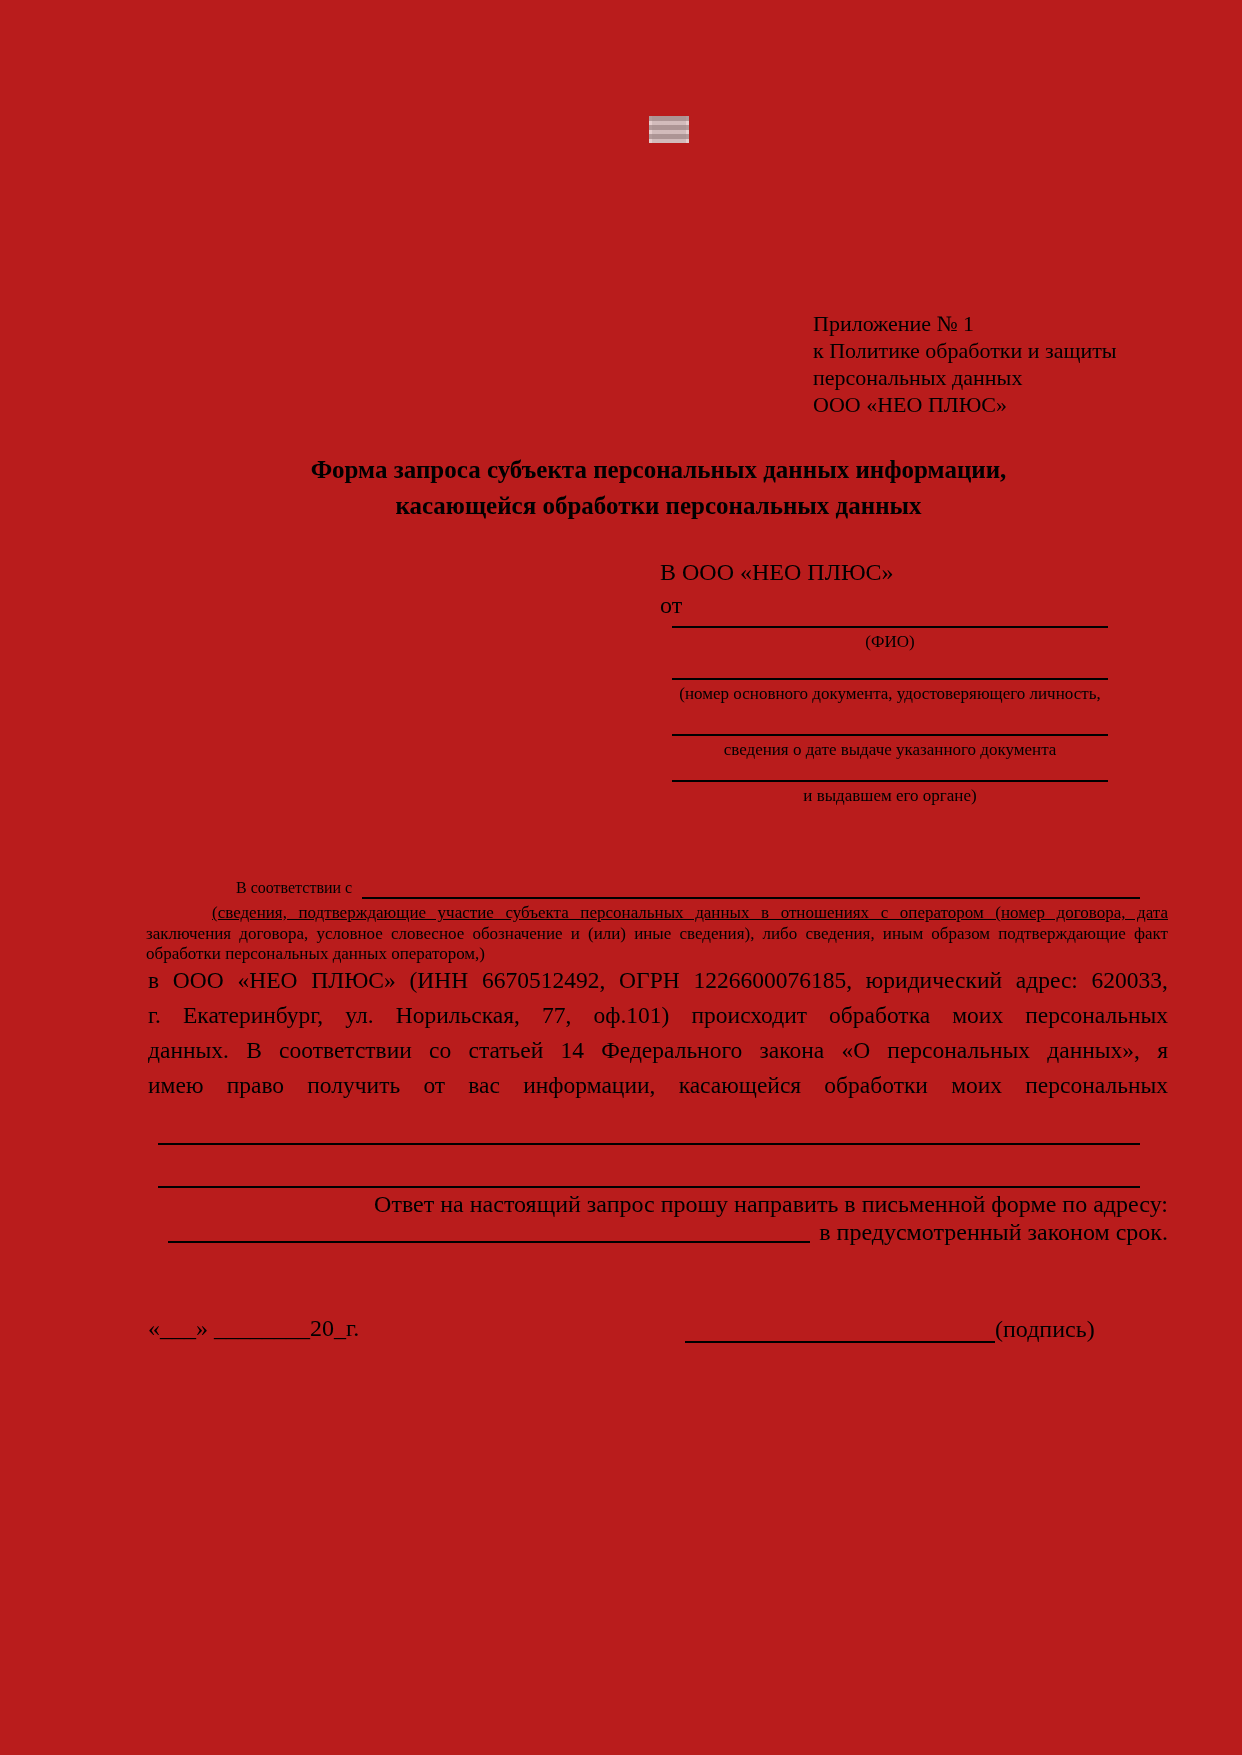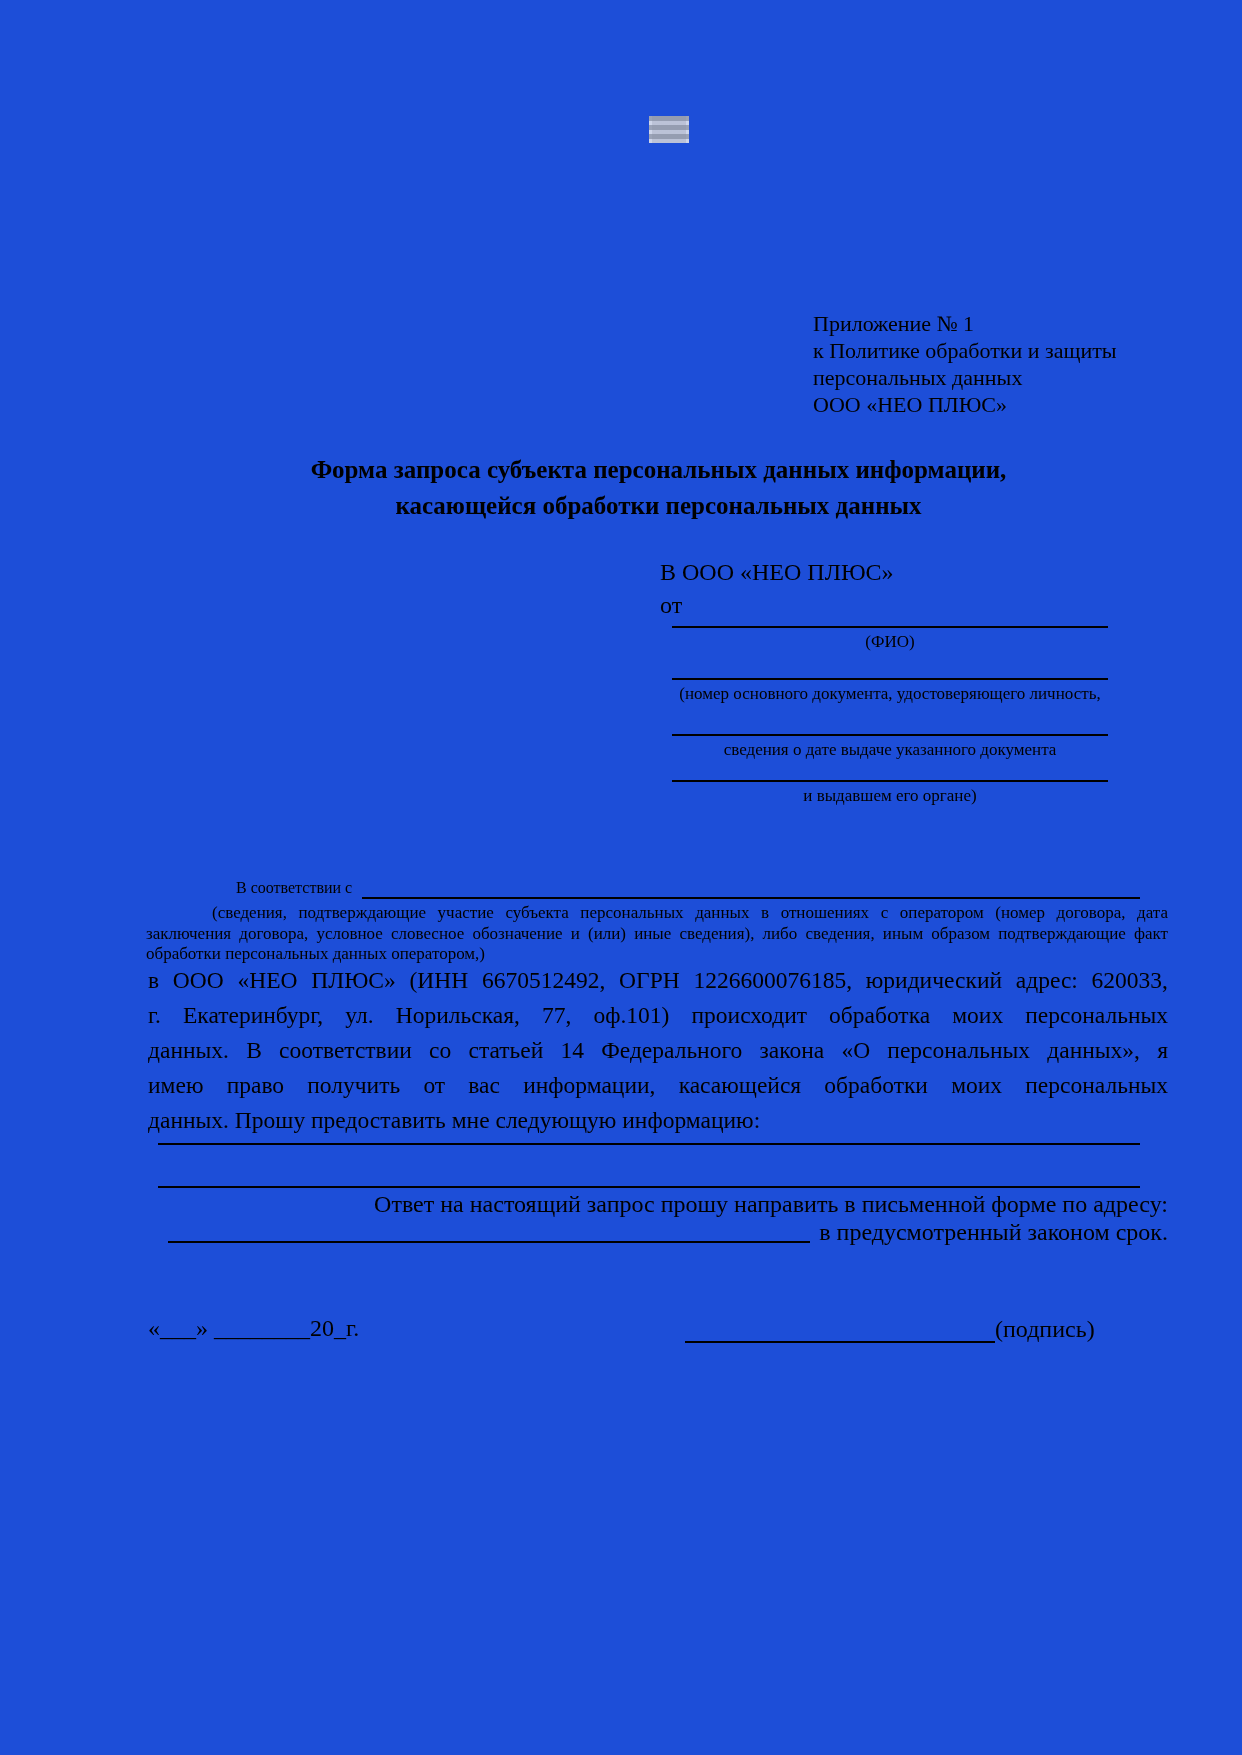--- a/index.html
+++ b/index.html
@@ -1,19 +1,19 @@
 <!DOCTYPE html>
 <html><head>
 <meta charset="utf-8">
 <style>
   html,body{margin:0;padding:0;background:#ffffff;}
   .page{
     position:relative;
     width:1242px;height:1755px;
-    background:#1d4ed8;color:#000000;
+    background:#b91c1c;color:#000000;
     font-family:"Liberation Serif","DejaVu Serif",serif;
     overflow:hidden;
   }
   
   .logo{
     position:absolute;left:649px;top:116px;width:40px;height:27px;
     background:
       linear-gradient(90deg, rgba(255,255,255,0) 0 8%, rgba(150,150,150,.25) 8% 92%, rgba(255,255,255,0) 92%),
       repeating-linear-gradient(180deg,#b2b2b2 0 5px,#ededed 5px 9px);
     opacity:.85;
@@ -45,21 +45,21 @@
     position:absolute;left:148px;top:874px;width:992px;
     display:flex;align-items:flex-end;font-size:16px;line-height:28px;
   }
   .intro-row .lbl{padding-left:88px;white-space:nowrap;}
   .intro-row .rule{flex:1;margin-left:10px;margin-bottom:3px;}
   .fine{
     position:absolute;left:146px;top:903px;width:1022px;
     font-size:17px;line-height:20.5px;
   }
   .fine .fl{white-space:nowrap;text-align:justify;text-align-last:justify;}
-  .fine .fl.first{text-indent:66px;}
+  .fine .fl.first{text-indent:66px;text-decoration:underline;}
   .fine .fl.last{text-align-last:left;}
   .body-para{
     position:absolute;left:148px;top:963px;width:1020px;
     font-size:23.5px;line-height:35px;
   }
   .body-para .pl{white-space:nowrap;text-align:justify;text-align-last:justify;}
   .body-para .pl.last{text-align-last:left;}
   .blank1{position:absolute;left:158px;top:1125px;width:982px;height:18px;}
   .blank2{position:absolute;left:158px;top:1168px;width:982px;height:18px;}
   .reply-addr{
@@ -132,21 +132,20 @@
     <div class="fl first">(сведения, подтверждающие участие субъекта персональных данных в отношениях с оператором (номер договора, дата</div>
     <div class="fl">заключения договора, условное словесное обозначение и (или) иные сведения), либо сведения, иным образом подтверждающие факт</div>
     <div class="fl last">обработки персональных данных оператором,)</div>
   </div>
 
   <div class="body-para">
     <div class="pl">в ООО «НЕО ПЛЮС» (ИНН 6670512492, ОГРН 1226600076185, юридический адрес: 620033,</div>
     <div class="pl">г. Екатеринбург, ул. Норильская, 77, оф.101) происходит обработка моих персональных</div>
     <div class="pl">данных. В соответствии со статьей 14 Федерального закона «О персональных данных», я</div>
     <div class="pl">имею право получить от вас информации, касающейся обработки моих персональных</div>
-    <div class="pl last">данных. Прошу предоставить мне следующую информацию:</div>
   </div>
 
   <div class="blank1 rule"></div>
   <div class="blank2 rule"></div>
 
   <div class="reply-addr">Ответ на настоящий запрос прошу направить в письменной форме по адресу:</div>
 
   <div class="reply-term">
     <span class="rule"></span>
     <span class="lbl">в предусмотренный законом срок.</span>

